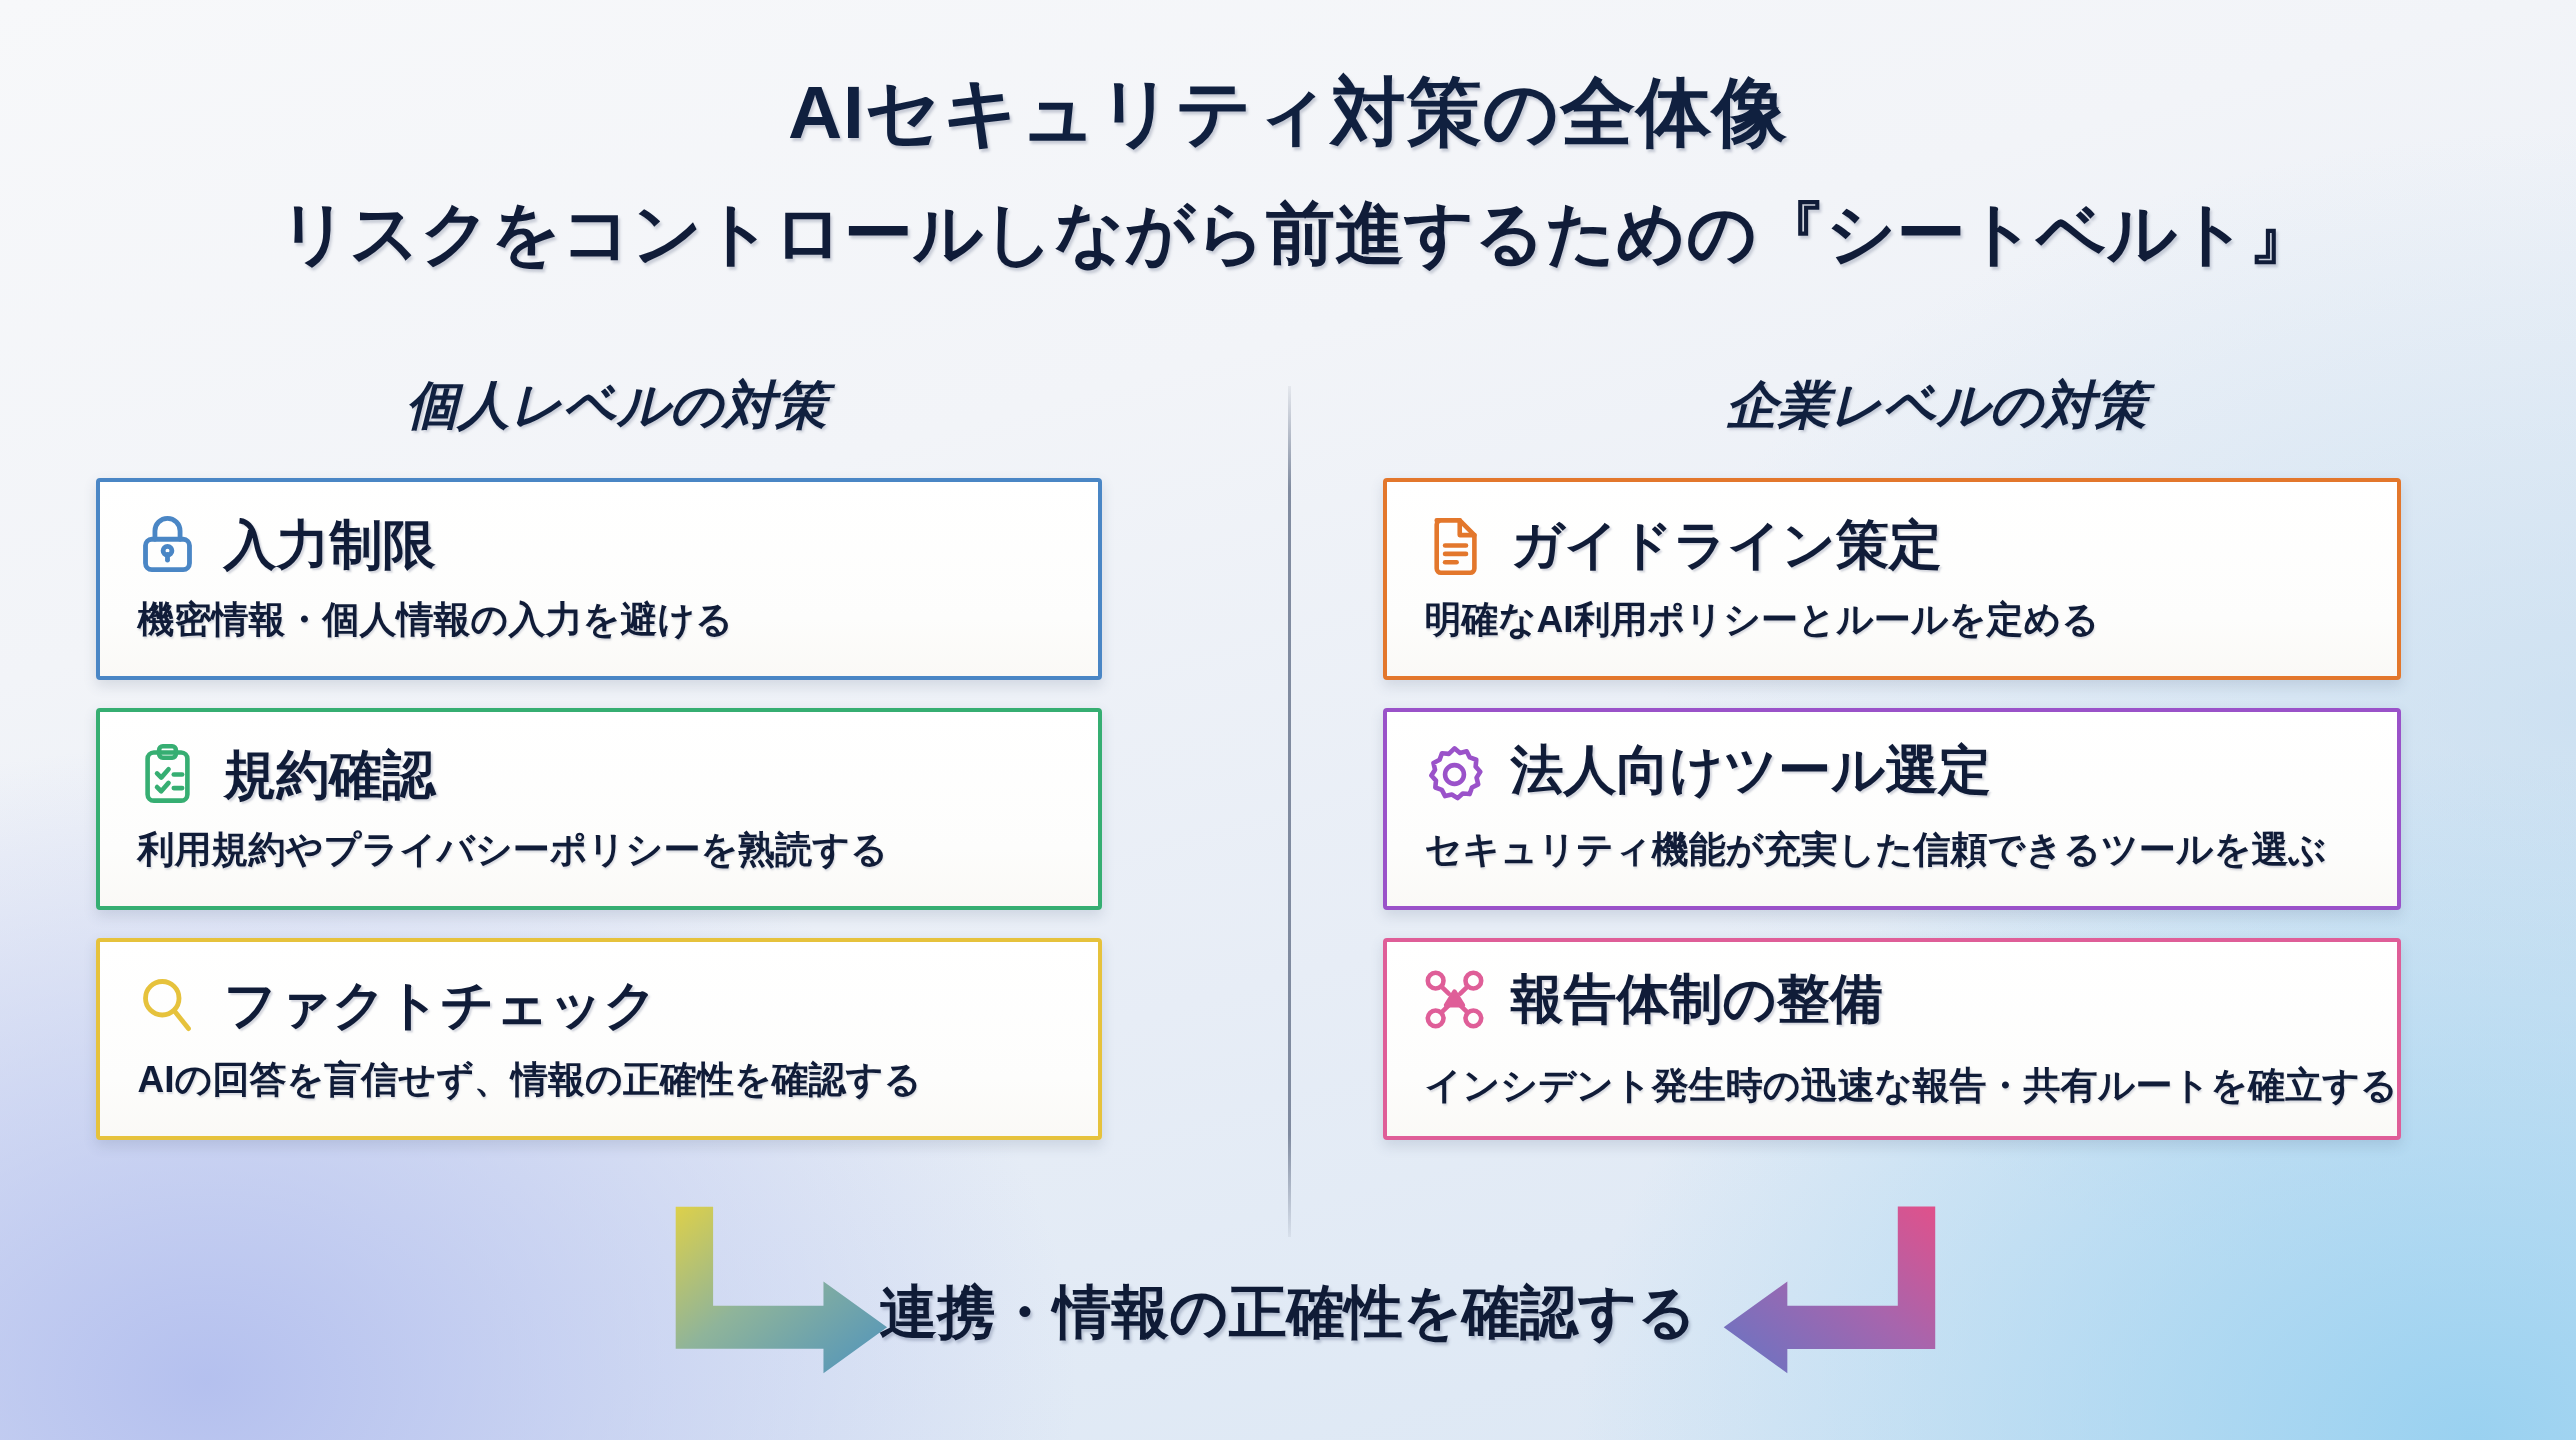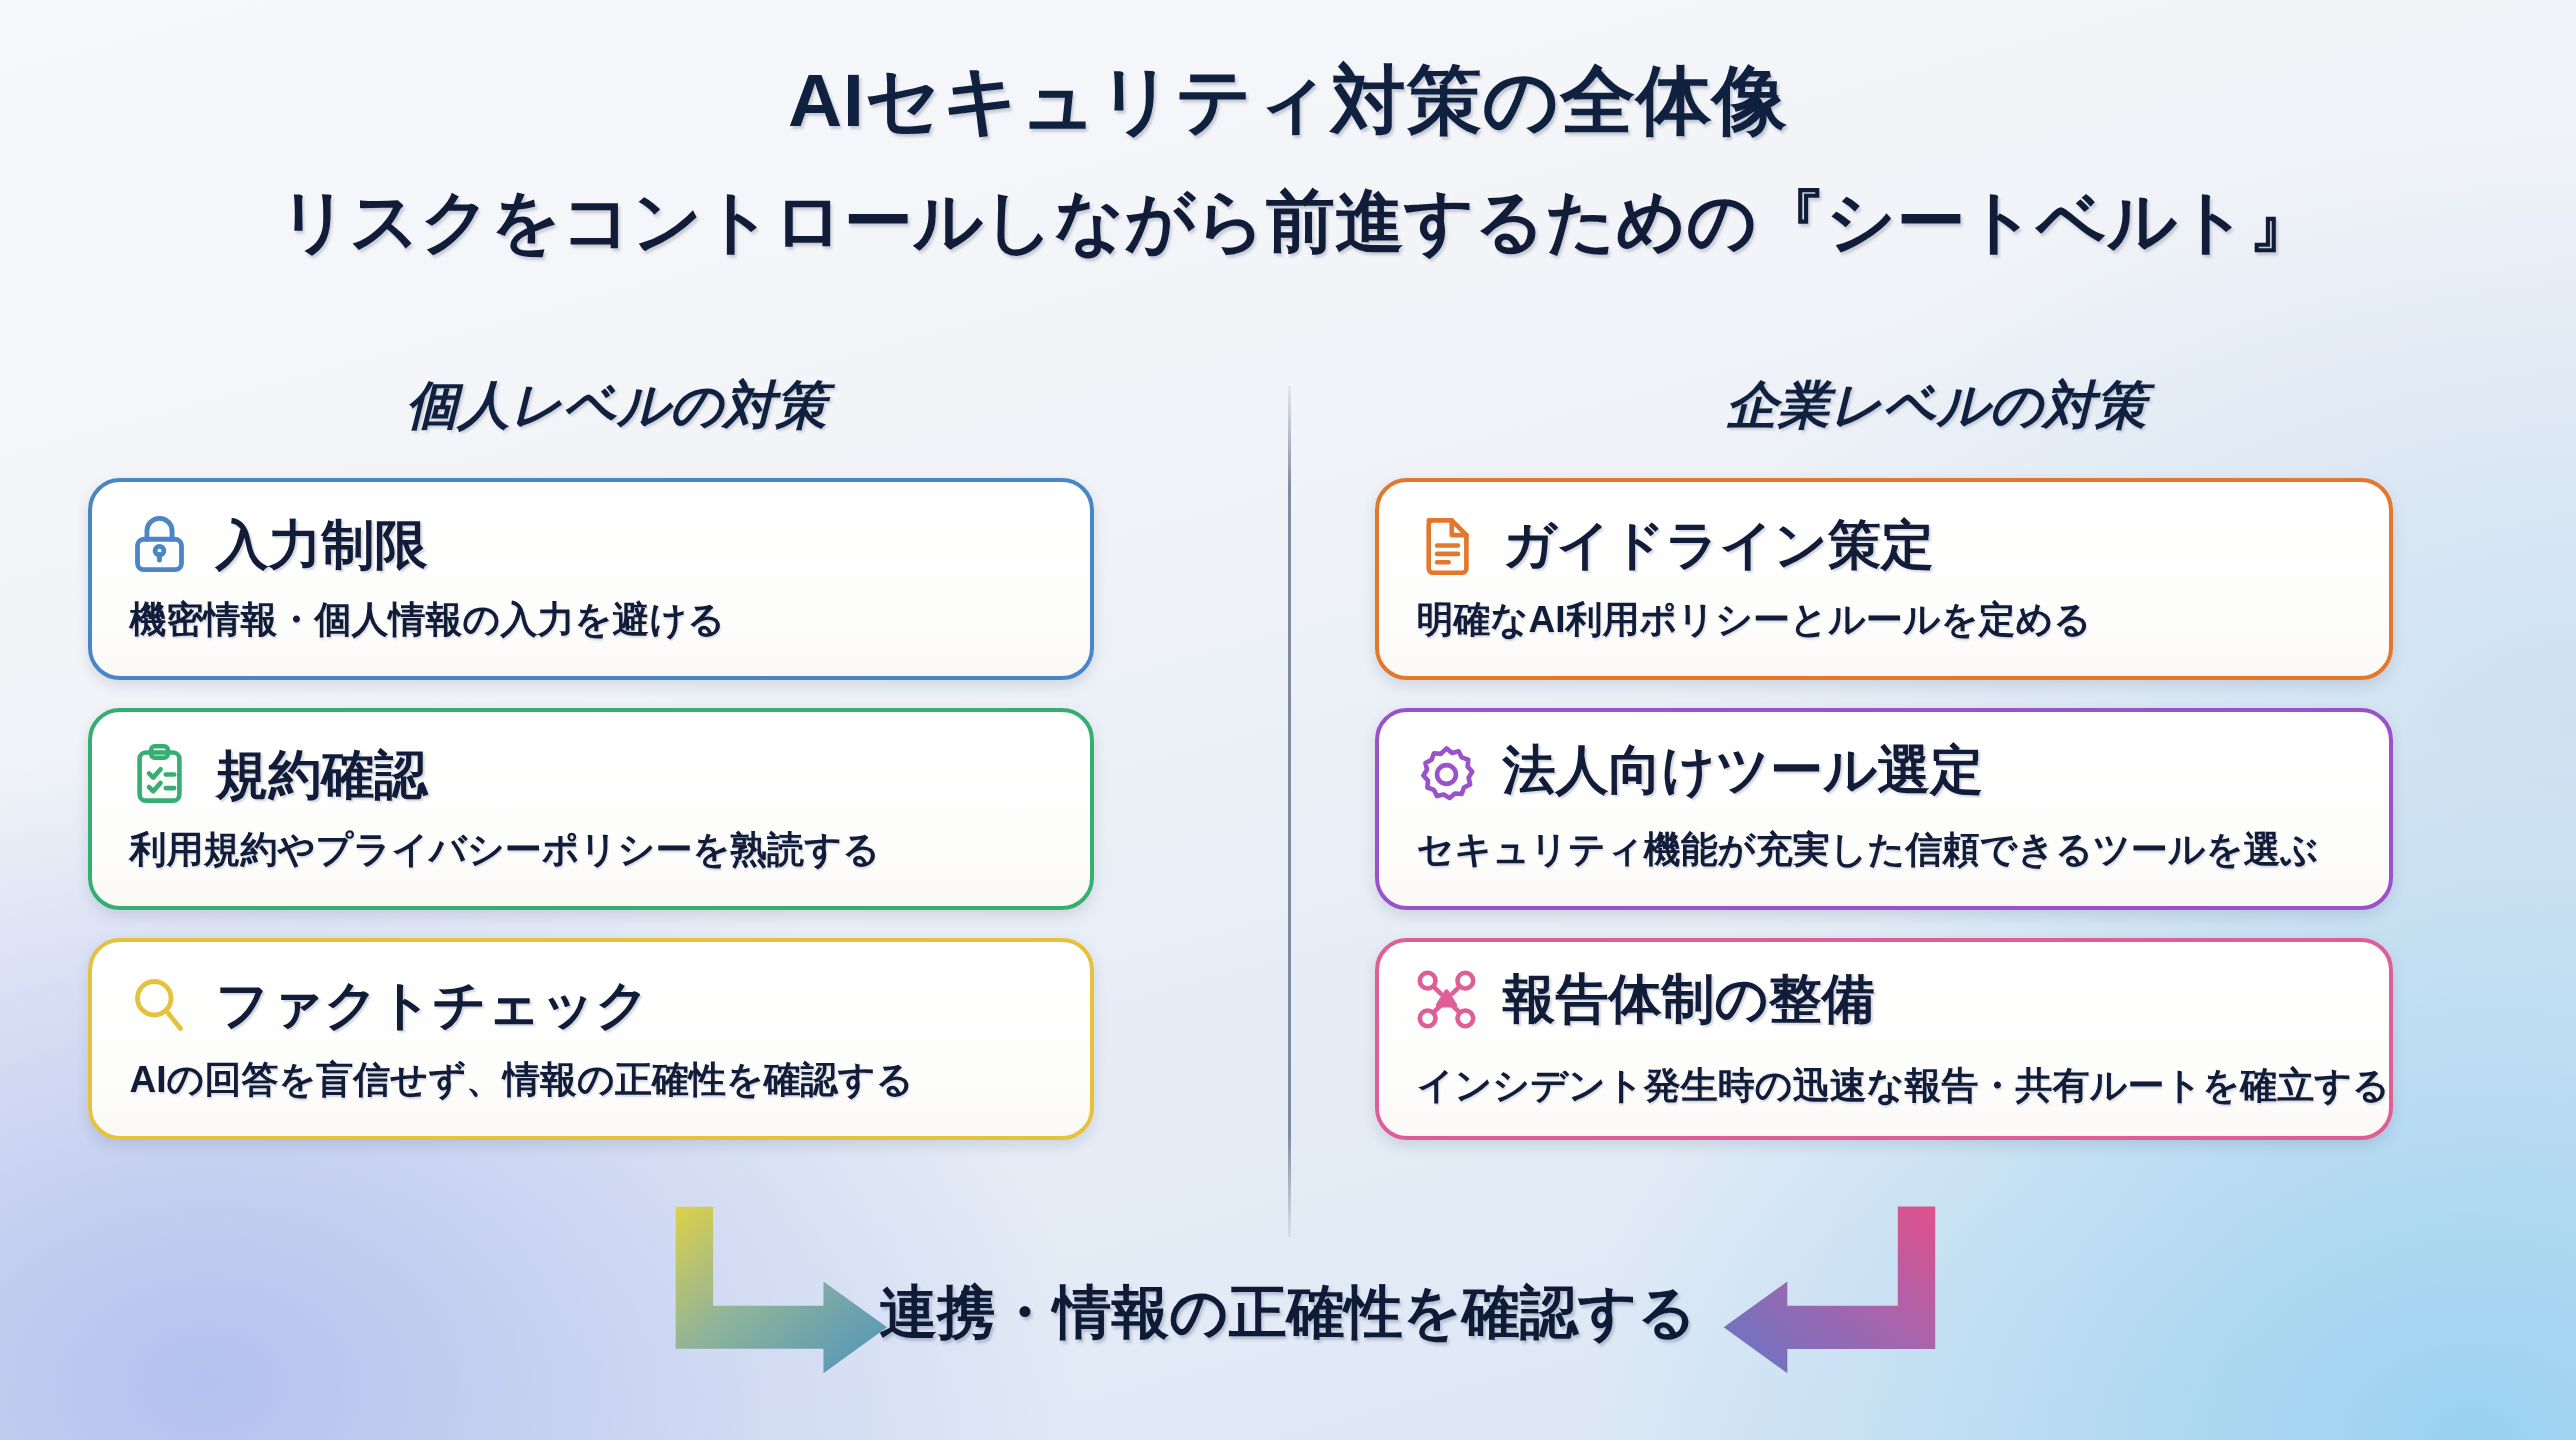--- a/index.html
+++ b/index.html
@@ -13,21 +13,21 @@
     position: relative;
     width: 2576px; height: 1440px;
     background:
       radial-gradient(ellipse 1404px 1029px at 8% 96%, rgba(178,190,238,0.95) 0%, rgba(178,190,238,0.0) 62%),
       radial-gradient(ellipse 1404px 1076px at 96% 100%, rgba(150,208,240,0.95) 0%, rgba(150,208,240,0.0) 64%),
       radial-gradient(ellipse 1310px 842px at 100% 50%, rgba(186,216,238,0.55) 0%, rgba(186,216,238,0.0) 70%),
       linear-gradient(165deg, #f7f8fa 0%, #f2f4f8 32%, #e7edf6 62%, #d9e6f4 100%);
   }
 
   
-  .header { position: absolute; top: 0; left: 0; width: 100%; text-align: center; }
+  .header { position: absolute; top: 12px; left: 0; width: 100%; text-align: center; }
   .title {
     margin-top: 51px;
     font-size: 75px; font-weight: 700; letter-spacing: 0.9px;
     color: #10203f;
     text-shadow: 1.9px 2.8px 2.8px rgba(90,100,130,0.30);
   }
   .subtitle {
     margin-top: 24px;
     font-size: 69px; font-weight: 700; letter-spacing: 0px;
     color: #101c38;
@@ -58,27 +58,27 @@
     position: absolute;
     left: 1288px; top: 386px;
     width: 2.8px; height: 851px;
     background: linear-gradient(180deg, rgba(120,130,150,0.10) 0%, rgba(110,122,145,0.85) 12%, rgba(110,122,145,0.85) 88%, rgba(120,130,150,0.10) 100%);
   }
 
   
   .card {
     position: relative;
     background: linear-gradient(180deg, #ffffff 0%, #fdfdfc 70%, #faf9f6 100%);
-    border-radius: 32px;
+    border-radius: 4px;
     border: 4.7px solid #999;
     padding: 20.6px 32px 24px 32px;
     margin-bottom: 28px;
     box-shadow: 0 5.6px 13px rgba(70,85,120,0.16);
     height: 202px;
-    display: flex; flex-direction: column; justify-content: center;
+    display: flex; flex-direction: column; justify-content: center; margin-left: 8px;
   }
   .card-row { display: flex; align-items: center; gap: 20.6px; }
   .card-icon { width: 71px; height: 71px; flex: 0 0 71px; display: flex; align-items: center; justify-content: center; }
   .card-icon svg { width: 67px; height: 67px; display: block; }
   .card-title {
     font-size: 53px; font-weight: 700; color: #101c38;
     text-shadow: 1.9px 1.9px 1.9px rgba(90,100,130,0.25);
     line-height: 1.05; white-space: nowrap;
   }
   .card-desc {

